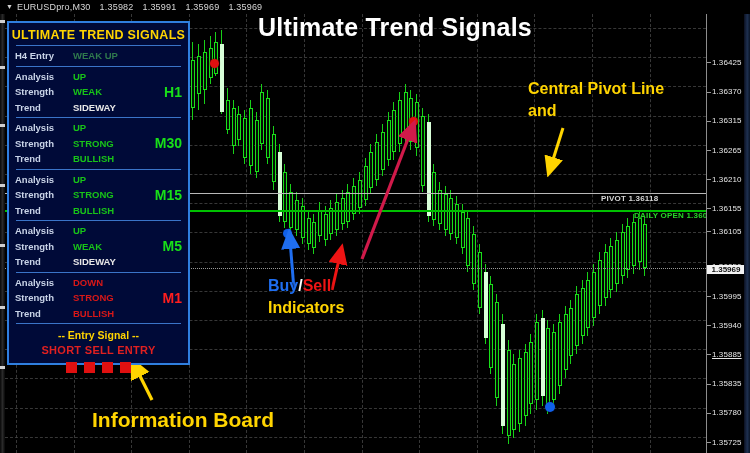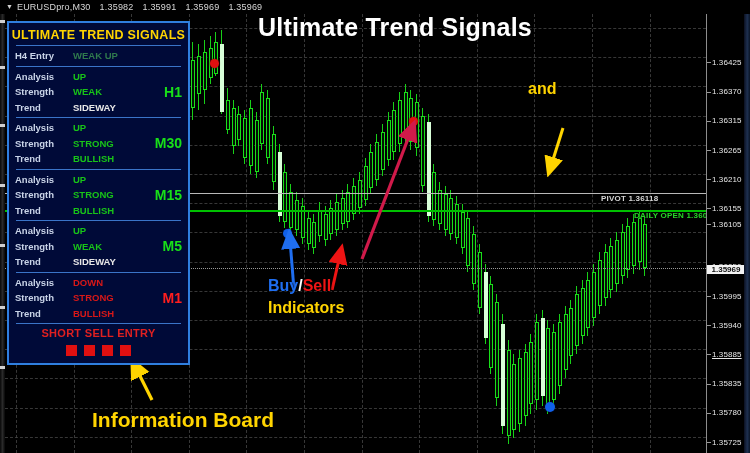--- a/index.html
+++ b/index.html
@@ -475,21 +475,21 @@
     <div class="dot buy" style="left:545px;top:388px;width:10px;height:10px;"></div>
   </div>
 
   <div id="price-axis">
       <div class="tick" style="top: 44px;"><span class="dash"></span>1.36425</div>
       <div class="tick" style="top: 73.2px;"><span class="dash"></span>1.36370</div>
       <div class="tick" style="top: 102.4px;"><span class="dash"></span>1.36315</div>
       <div class="tick" style="top: 131.6px;"><span class="dash"></span>1.36265</div>
       <div class="tick" style="top: 160.8px;"><span class="dash"></span>1.36210</div>
       <div class="tick" style="top: 190px;"><span class="dash"></span>1.36155</div>
-      <div class="tick" style="top: 206px;"><span class="dash"></span>1.36105</div>
+      <div class="tick" style="top: 213px;"><span class="dash"></span>1.36105</div>
       <div class="tick" style="top: 248.4px;"><span class="dash"></span>1.36050</div>
       <div class="tick" style="top: 277.6px;"><span class="dash"></span>1.35995</div>
       <div class="tick" style="top: 306.8px;"><span class="dash"></span>1.35940</div>
       <div class="tick" style="top: 336px; text-decoration: underline;"><span class="dash"></span>1.35885</div>
       <div class="tick" style="top: 365.2px;"><span class="dash"></span>1.35835</div>
       <div class="tick" style="top: 394.4px;"><span class="dash"></span>1.35780</div>
       <div class="tick" style="top: 423.6px;"><span class="dash"></span>1.35725</div>
       <div class="current" style="top: 251px;">1.35969</div>
     </div>
 
@@ -522,20 +522,21 @@
     <line x1="362" y1="259" x2="411" y2="131" stroke="#d11a4a" stroke-width="3.2" marker-end="url(#ah-red)"></line>
     <line x1="563" y1="128" x2="551" y2="166" stroke="#ffd400" stroke-width="3" marker-end="url(#ah-yellow)"></line>
     <line x1="294" y1="290" x2="290" y2="240" stroke="#1f6ef0" stroke-width="3" marker-end="url(#ah-blue)"></line>
     <line x1="332" y1="290" x2="340" y2="255" stroke="#ee1414" stroke-width="3" marker-end="url(#ah-red2)"></line>
     <line x1="152" y1="400" x2="136" y2="368" stroke="#ffd400" stroke-width="3.2" marker-end="url(#ah-yellow)"></line>
   </svg>
 
   <div class="anno" id="title-anno">Ultimate Trend Signals</div>
 
   <div class="anno" id="pivot-anno">
+    <div>Central Pivot Line</div>
     <div>and</div>
   </div>
 
   <div class="anno" id="buysell-anno">
     <div>
       <span class="buy">Buy</span><span class="slash">/</span><span class="sell">Sell</span>
     </div>
     <div class="ind">Indicators</div>
   </div>
 
@@ -642,20 +643,21 @@
           <div class="brow">
             <span class="lbl">Trend</span>
             <span class="val v-red">BULLISH</span>
             <span class="tf"></span>
           </div>
           <span class="tfbadge tf-red">M1</span>
         </div>
       </div>
 
     <div class="board-sep"></div>
+    <div id="entry-title">--  Entry Signal  --</div>
     <div id="entry-text">SHORT SELL ENTRY</div>
     <div id="entry-squares">
         <i></i>
         <i></i>
         <i></i>
         <i></i>
       </div>
   </div>
 
 </div>

